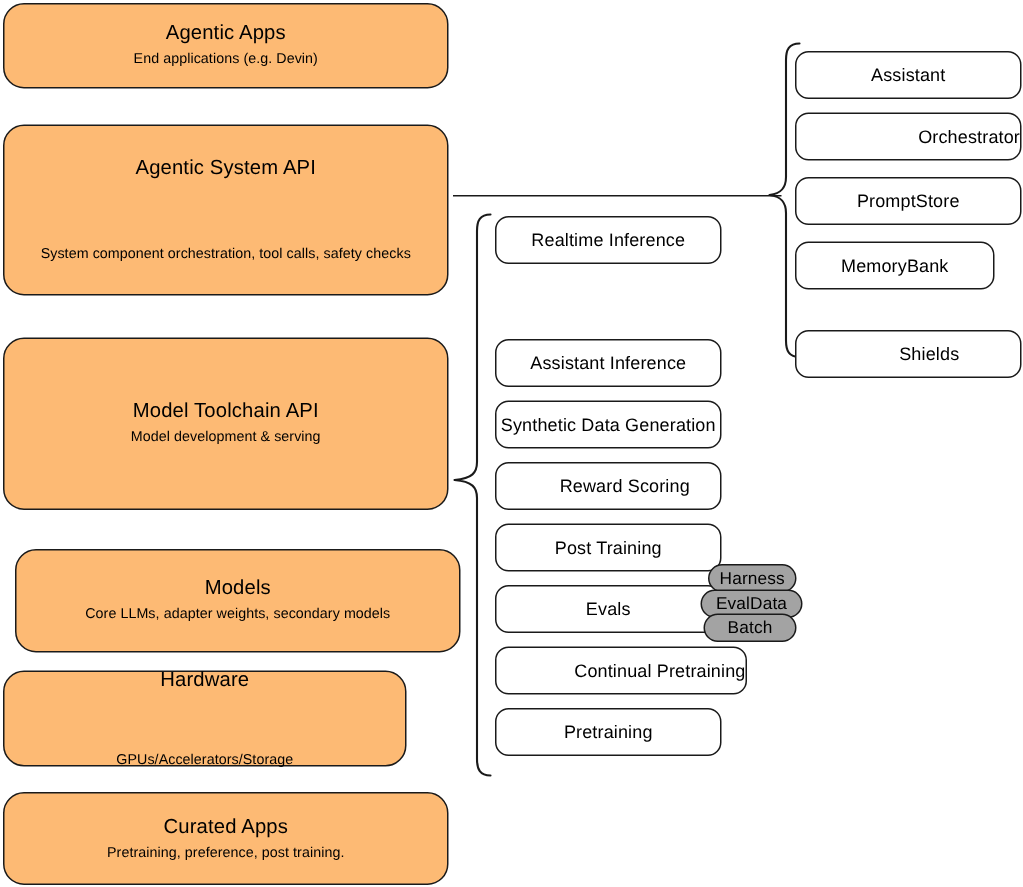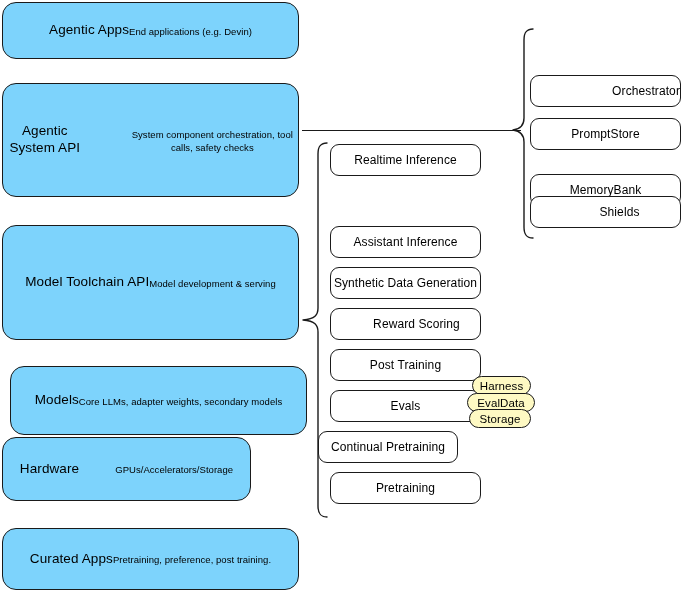--- a/index.html
+++ b/index.html
@@ -13,23 +13,23 @@
     height: 591px;
     background: #ffffff;
     font-family: "Liberation Sans", sans-serif;
     overflow: hidden;
   }
   .box {
     position: absolute;
     box-sizing: border-box;
     border: 1px solid #1a1a1a;
     border-radius: 12px;
-    background: #7dd3fc;
+    background: #fdba74;
     display: flex;
-    flex-direction: row;
+    flex-direction: column;
     align-items: center;
     justify-content: center;
     text-align: center;
   }
   .layer-box {
     border-radius: 14px;
   }
   .layer-title {
     font-size: 13.5px;
     color: #000000;
@@ -54,21 +54,21 @@
     justify-content: center;
     font-size: 12px;
     color: #000000;
     letter-spacing: 0.1px;
   }
   .pill {
     position: absolute;
     box-sizing: border-box;
     border: 1px solid #1a1a1a;
     border-radius: 999px;
-    background: #fef9c3;
+    background: #a3a3a3;
     display: flex;
     align-items: center;
     justify-content: center;
     font-size: 11.5px;
     color: #000000;
     letter-spacing: 0.1px;
     z-index: 5;
   }
   .connector-line {
     position: absolute;
@@ -99,21 +99,21 @@
   <div class="box layer-box" style="left:2px; top:225px; width:297px; height:115px;justify-content:center;">
     <div class="layer-title">Model Toolchain API</div>
     <div class="layer-sub">Model development &amp; serving</div>
   </div>
 
   <div class="box layer-box" style="left:10px; top:366px; width:297px; height:69px;">
     <div class="layer-title">Models</div>
     <div class="layer-sub">Core LLMs, adapter weights, secondary models</div>
   </div>
 
-  <div class="box layer-box" style="left:2px; top:437px; width:249px; height:64px;gap:36px;">
+  <div class="box layer-box" style="left:2px; top:447px; width:269px; height:64px;gap:36px;">
     <div class="layer-title">Hardware</div>
     <div class="layer-sub">GPUs/Accelerators/Storage</div>
   </div>
 
   <div class="box layer-box" style="left:2px; top:528px; width:297px; height:62px;">
     <div class="layer-title">Curated Apps</div>
     <div class="layer-sub">Pretraining, preference, post training.</div>
   </div>
 
   <div class="connector-line" style="left:302px; top:130px; width:219px;"></div>
@@ -135,49 +135,52 @@
   </div>
   <div class="chip" style="left:330px; top:308px; width:151px; height:32px;padding-left:22px;">
     <span>Reward Scoring</span>
   </div>
   <div class="chip" style="left:330px; top:349px; width:151px; height:32px;">
     <span>Post Training</span>
   </div>
   <div class="chip" style="left:330px; top:390px; width:151px; height:32px;">
     <span>Evals</span>
   </div>
-  <div class="chip" style="left:318px; top:431px; width:140px; height:32px;">
+  <div class="chip" style="left:330px; top:431px; width:168px; height:32px;justify-content:flex-end;">
     <span>Continual Pretraining</span>
   </div>
   <div class="chip" style="left:330px; top:472px; width:151px; height:32px;">
     <span>Pretraining</span>
   </div>
 
   <div class="pill" style="left:472px; top:376px; width:59px; height:19px;">
     <span>Harness</span>
   </div>
   <div class="pill" style="left:467px; top:393px; width:68px; height:19px;">
     <span>EvalData</span>
   </div>
   <div class="pill" style="left:469px; top:409px; width:62px; height:19px;">
-    <span>Storage</span>
+    <span>Batch</span>
   </div>
 
   <div class="brace" style="left:512px; top:26px; width:22px; height:215px;">
     <svg width="22" height="215" viewBox="0 0 22 215" fill="none" xmlns="http://www.w3.org/2000/svg">
       <path d="M21 3 C14 3, 12 7, 12 14 L12 92 C12 99, 9 103, 1 104 C9 105, 12 109, 12 116 L12 201 C12 208, 14 212, 21 212" stroke="#1a1a1a" stroke-width="1.4" fill="none" stroke-linecap="round" stroke-linejoin="round"></path>
     </svg>
   </div>
 
+  <div class="chip" style="left:530px; top:34px; width:151px; height:32px;">
+    <span>Assistant</span>
+  </div>
   <div class="chip" style="left:530px; top:75px; width:151px; height:32px;justify-content:flex-end;">
     <span>Orchestrator</span>
   </div>
   <div class="chip" style="left:530px; top:118px; width:151px; height:32px;">
     <span>PromptStore</span>
   </div>
-  <div class="chip" style="left:530px; top:174px; width:151px; height:32px;align-items:center;">
+  <div class="chip" style="left:530px; top:161px; width:133px; height:32px;align-items:center;">
     <span>MemoryBank</span>
   </div>
-  <div class="chip" style="left:530px; top:196px; width:151px; height:32px;padding-left:28px;">
+  <div class="chip" style="left:530px; top:220px; width:151px; height:32px;padding-left:28px;">
     <span>Shields</span>
   </div>
 
 </div>
 
 </body></html>

